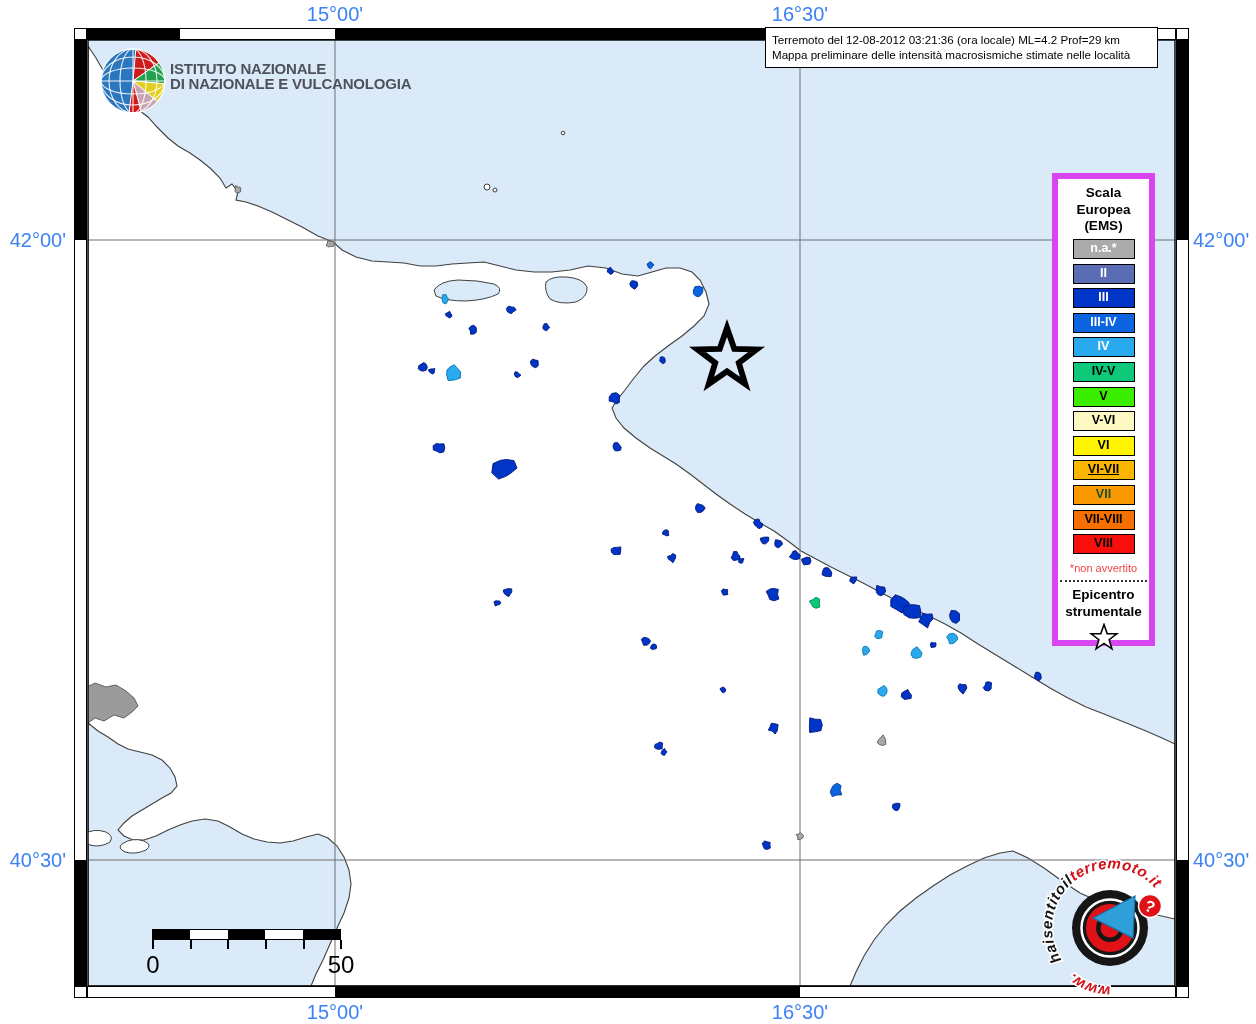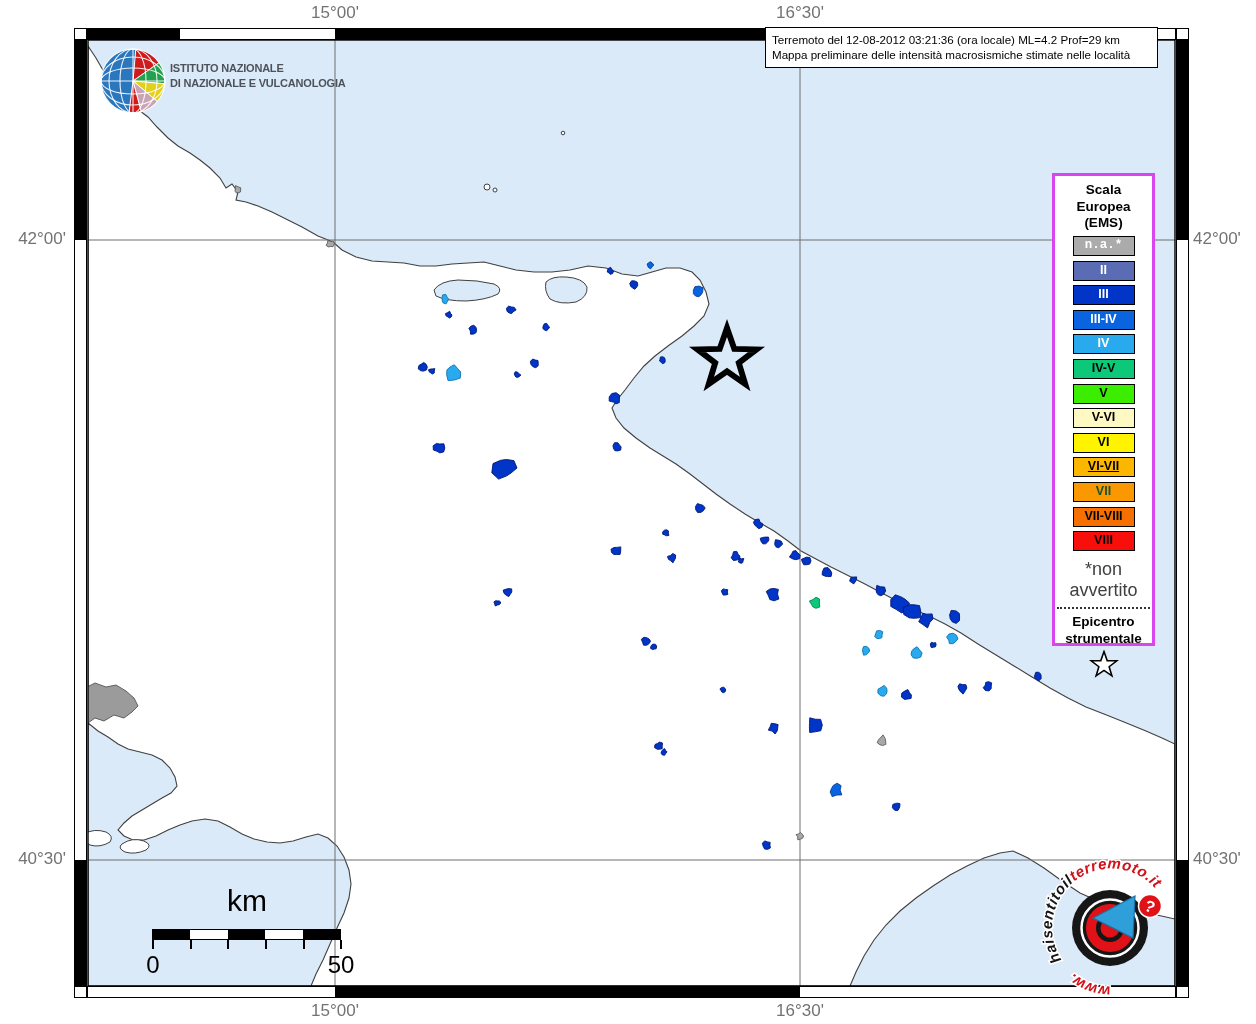--- a/index.html
+++ b/index.html
@@ -1,32 +1,32 @@
 <!DOCTYPE html>
 <html><head>
 <meta charset="utf-8">
 <style>
   html,body{margin:0;padding:0;background:#fff;}
   .page{position:relative;width:1256px;height:1024px;background:#fff;
         font-family:"Liberation Sans",sans-serif;overflow:hidden;}
-  .axis-label{position:absolute;font-size:17px;color:#737373;}
+  .axis-label{position:absolute;font-size:20px;color:#3b82f6;}
   .frame{position:absolute;background:#fff;border:1px solid #000;box-sizing:border-box;}
   .frame .seg{position:absolute;background:#000;}
   .corner{position:absolute;width:13px;height:12px;background:#fff;border:1px solid #000;box-sizing:border-box;}
   .infobox{position:absolute;left:765px;top:27px;width:393px;background:#fff;border:1px solid #000;
            box-sizing:border-box;padding:4px 6px;font-size:11.6px;line-height:15.3px;white-space:nowrap;color:#000;}
-  .legend{position:absolute;left:1052px;top:173px;width:103px;height:473px;background:#fff;border:3px solid #d946ef;
+  .legend{position:absolute;left:1052px;top:173px;width:103px;height:473px;background:#fff;border:6px solid #d946ef;
           box-sizing:border-box;text-align:center;padding-top:6px;}
   .legend .ttl{font-weight:bold;font-size:13.5px;line-height:16.5px;}
   .sw{width:62px;height:20px;margin:4.6px auto 0 auto;border:1.5px solid #000;box-sizing:border-box;
       font-size:12.5px;font-weight:bold;line-height:17px;}
-  .legend .foot{font-size:18px;margin-top:8px;color:#404040;}
+  .legend .foot{font-size:11px;margin-top:8px;color:#ef4444;}
   .legend .dotsep{border-top:2px dotted #333;margin:6px 2px 4px 2px;}
   .legend .epi{font-weight:bold;font-size:13.5px;line-height:17px;}
-  .ingv-text{position:absolute;left:170px;top:61px;font-size:11px;font-weight:bold;
+  .ingv-text{position:absolute;left:170px;top:61px;font-size:15px;font-weight:bold;
              line-height:15px;color:#4d525a;letter-spacing:-0.2px;}
   .kmlabel{position:absolute;left:152px;top:884px;width:190px;text-align:center;font-size:30px;color:#000;}
   .sbar{position:absolute;left:152px;top:929px;width:189px;height:11px;border:1.5px solid #000;
         box-sizing:border-box;display:flex;background:#fff;}
   .sbar div{flex:1;}
   .sbar div:nth-child(odd){background:#000;}
   .tick{position:absolute;top:940px;width:2px;height:9px;background:#000;}
   .snum{position:absolute;top:951px;font-size:24px;color:#000;transform:translateX(-50%);}
 </style>
 </head>
@@ -221,21 +221,21 @@
     <div>Terremoto del 12-08-2012 03:21:36 (ora locale) ML=4.2 Prof=29 km</div>
     <div>Mappa preliminare delle intensità macrosismiche stimate nelle località</div>
   </div>
 
   <div class="legend">
     <div class="ttl">
       <div>Scala</div>
       <div>Europea</div>
       <div>(EMS)</div>
     </div>
-    <div class="sw" style="background: rgb(171, 171, 171); color: rgb(255, 255, 255); font-family: Liberation Mono, monospace;">n.a.*</div>
+    <div class="sw" style="background: rgb(171, 171, 171); color: rgb(255, 255, 255);">n.a.*</div>
     <div class="sw" style="background: rgb(90, 108, 179); color: rgb(255, 255, 255);">II</div>
     <div class="sw" style="background: rgb(0, 53, 200); color: rgb(255, 255, 255);">III</div>
     <div class="sw" style="background: rgb(10, 100, 224); color: rgb(255, 255, 255);">III-IV</div>
     <div class="sw" style="background: rgb(41, 169, 238); color: rgb(255, 255, 255);">IV</div>
     <div class="sw" style="background: rgb(12, 200, 120); color: rgb(0, 0, 0);">IV-V</div>
     <div class="sw" style="background: rgb(59, 238, 0); color: rgb(0, 0, 0);">V</div>
     <div class="sw" style="background: #fef9c3; color: rgb(0, 0, 0);">V-VI</div>
     <div class="sw" style="background: rgb(254, 244, 0); color: rgb(0, 0, 0);">VI</div>
     <div class="sw" style="background: rgb(251, 183, 0); color: rgb(0, 0, 0); text-decoration: underline;">VI-VII</div>
     <div class="sw" style="background: rgb(251, 152, 0); color: #14532d;">VII</div>
@@ -245,21 +245,20 @@
     <div class="dotsep"></div>
     <div class="epi">
       <div>Epicentro</div>
       <div>strumentale</div>
     </div>
     <svg width="36" height="32" viewBox="0 0 36 32" style="margin-top:3px;">
       <path d="M 0 -1 L -0.235 -0.324 L -0.951 -0.309 L -0.38 0.124 L -0.588 0.809 L 0 0.4 L 0.588 0.809 L 0.38 0.124 L 0.951 -0.309 L 0.235 -0.324 Z" transform="translate(18,15) scale(13.5)" fill="#ffffff" stroke="#000" stroke-width="0.115"></path>
     </svg>
   </div>
 
-  <div class="kmlabel">km</div>
   <div class="sbar">
     <div></div>
       <div></div>
       <div></div>
       <div></div>
       <div></div>
   </div>
   <div class="tick" style="left:152px;"></div>
   <div class="tick" style="left:190px;"></div>
   <div class="tick" style="left:227px;"></div>

